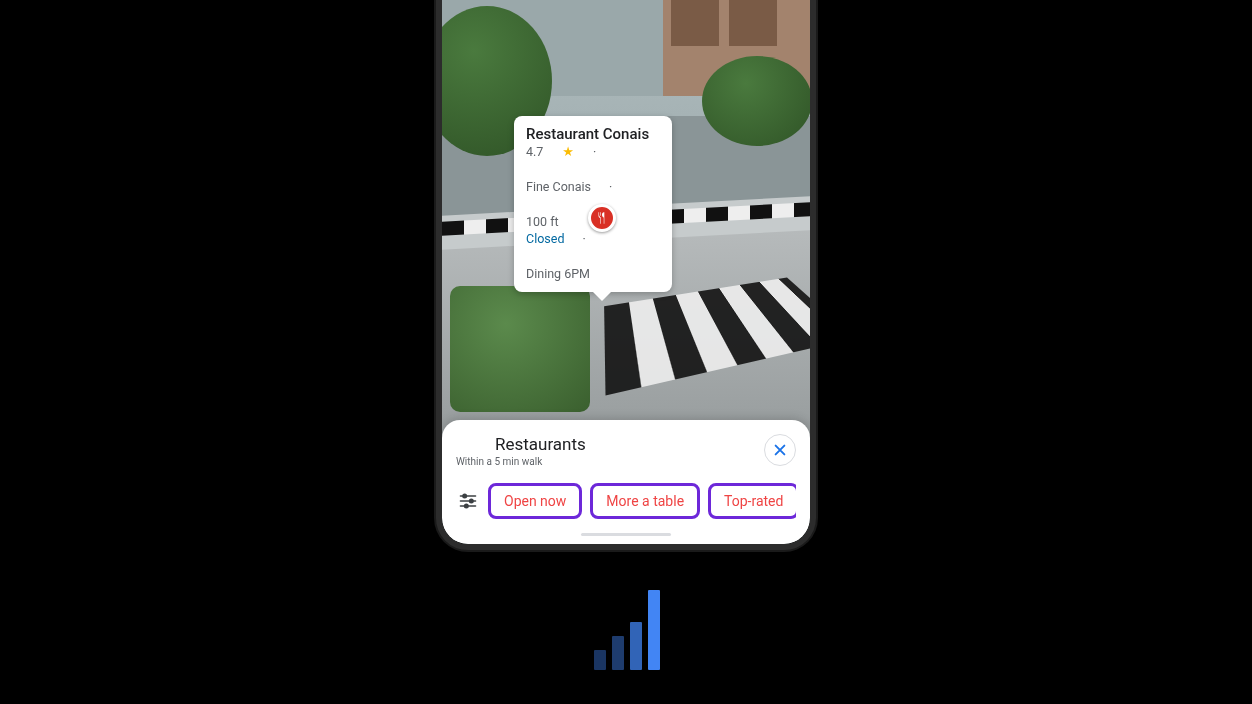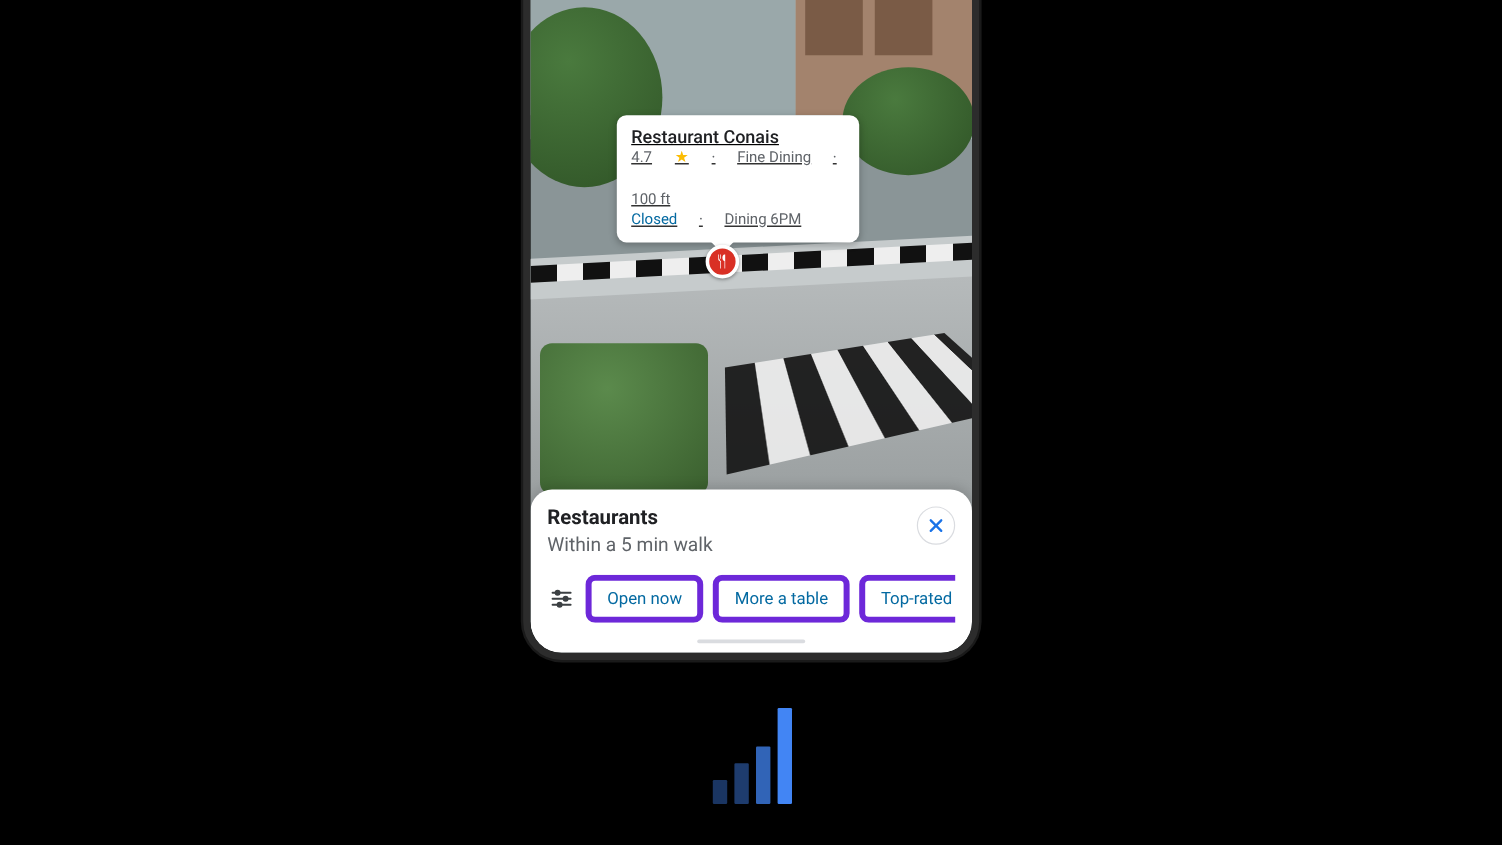--- a/index.html
+++ b/index.html
@@ -37,57 +37,57 @@
     background:#c6cbcc;transform:skewY(-3deg);}
   .stripes{position:absolute;left:0;right:0;top:356px;height:14px;
     background:repeating-linear-gradient(90deg,#111 0 22px,#eee 22px 44px);
     transform:skewY(-3deg);}
   .side-stripe{position:absolute;right:-20px;top:400px;width:220px;height:130px;
     background:repeating-linear-gradient(90deg,#111 0 26px,#eee 26px 52px);
     transform:perspective(300px) rotateX(55deg) rotateZ(-18deg);
     opacity:.9;}
 
   
-  .callout{position:absolute;left:72px;top:240px;width:202px;
+  .callout{position:absolute;left:72px;top:260px;width:158px;
     background:#fff;border-radius:8px;padding:9px 12px 10px;
-    box-shadow:0 2px 6px rgba(0,0,0,.25);text-decoration:underline;}
+    box-shadow:0 2px 6px rgba(0,0,0,.25);}
   .callout:after{content:"";position:absolute;left:78px;bottom:-9px;
     border:10px solid transparent;border-top-color:#fff;border-bottom:none;}
   .c-title{color:#202124;font-size:15px;font-weight:500;line-height:18px;}
   .c-line{color:#5f6368;font-size:12.5px;line-height:17px;display:flex;
     flex-wrap:wrap;align-items:center;gap:18px;}
   .star{color:#fbbc04;font-size:13px;margin:0 1px;}
   .closed{color:#0369a1;}
   .marker{position:absolute;left:146px;top:348px;width:28px;height:28px;
     border-radius:50%;background:#d93025;border:3px solid #fff;
     box-shadow:0 1px 3px rgba(0,0,0,.4);display:flex;align-items:center;
     justify-content:center;}
   .marker svg{width:14px;height:14px;fill:#fff;}
 
   
   .sheet{position:absolute;left:0;right:0;bottom:0;background:#fff;
     border-top-left-radius:18px;border-top-right-radius:18px;
     padding:14px 14px 8px;box-shadow:0 -2px 10px rgba(0,0,0,.15);}
   .sheet-head{display:flex;align-items:flex-start;}
-  .sheet-title{color:#202124;font-size:17px;font-weight:700;}
-  .sheet-sub{color:#5f6368;font-size:16px;margin-top:2px;}
+  .sheet-title{color:#202124;font-size:17px;font-weight:400;margin-left:39px;}
+  .sheet-sub{color:#5f6368;font-size:10px;margin-top:2px;}
   .close{margin-left:auto;width:32px;height:32px;border-radius:50%;
     border:1px solid #dadce0;display:flex;align-items:center;
     justify-content:center;color:#1a73e8;cursor:pointer;flex:0 0 32px;}
   .close svg{width:14px;height:14px;stroke:#1a73e8;stroke-width:2.2;
     fill:none;stroke-linecap:round;}
 
   .chips{display:flex;align-items:center;gap:8px;margin-top:16px;
     overflow:hidden;}
   .tune{width:24px;height:24px;flex:0 0 24px;display:flex;align-items:center;
     justify-content:center;cursor:pointer;}
   .tune svg{width:20px;height:20px;stroke:#3c4043;stroke-width:2;fill:none;
     stroke-linecap:round;}
-  .chip{border:5px solid #6d28d9;border-radius:8px;padding:7px 13px;
-    color:#0369a1;font-size:14px;white-space:nowrap;cursor:pointer;
+  .chip{border:3px solid #6d28d9;border-radius:8px;padding:7px 13px;
+    color:#ef4444;font-size:14px;white-space:nowrap;cursor:pointer;
     background:#fff;}
   .more{color:#1a73e8;font-size:14px;padding:7px 0 7px 4px;cursor:pointer;
     white-space:nowrap;}
   .handle{width:90px;height:3px;background:#dadce0;border-radius:2px;
     margin:14px auto 0;}
 
   
   .signal{position:absolute;left:594px;top:590px;display:flex;
     align-items:flex-end;gap:6px;}
   .signal .bar{width:12px;background:#4285f4;border-radius:1px;}
@@ -123,21 +123,21 @@
     <div class="bush b1"></div>
     <div class="bush b2"></div>
     <div class="hedge"></div>
 
     <div class="callout">
       <div class="c-title">Restaurant Conais</div>
       <div class="c-line">
         <span>4.7</span>
         <span class="star">★</span>
         <span> · </span>
-        <span>Fine Dining</span>
+        <span>Fine Conais</span>
         <span> · </span>
         <span>100 ft</span>
       </div>
       <div class="c-line">
         <span class="closed">Closed</span>
         <span> · </span>
         <span>Dining 6PM</span>
       </div>
     </div>
 

